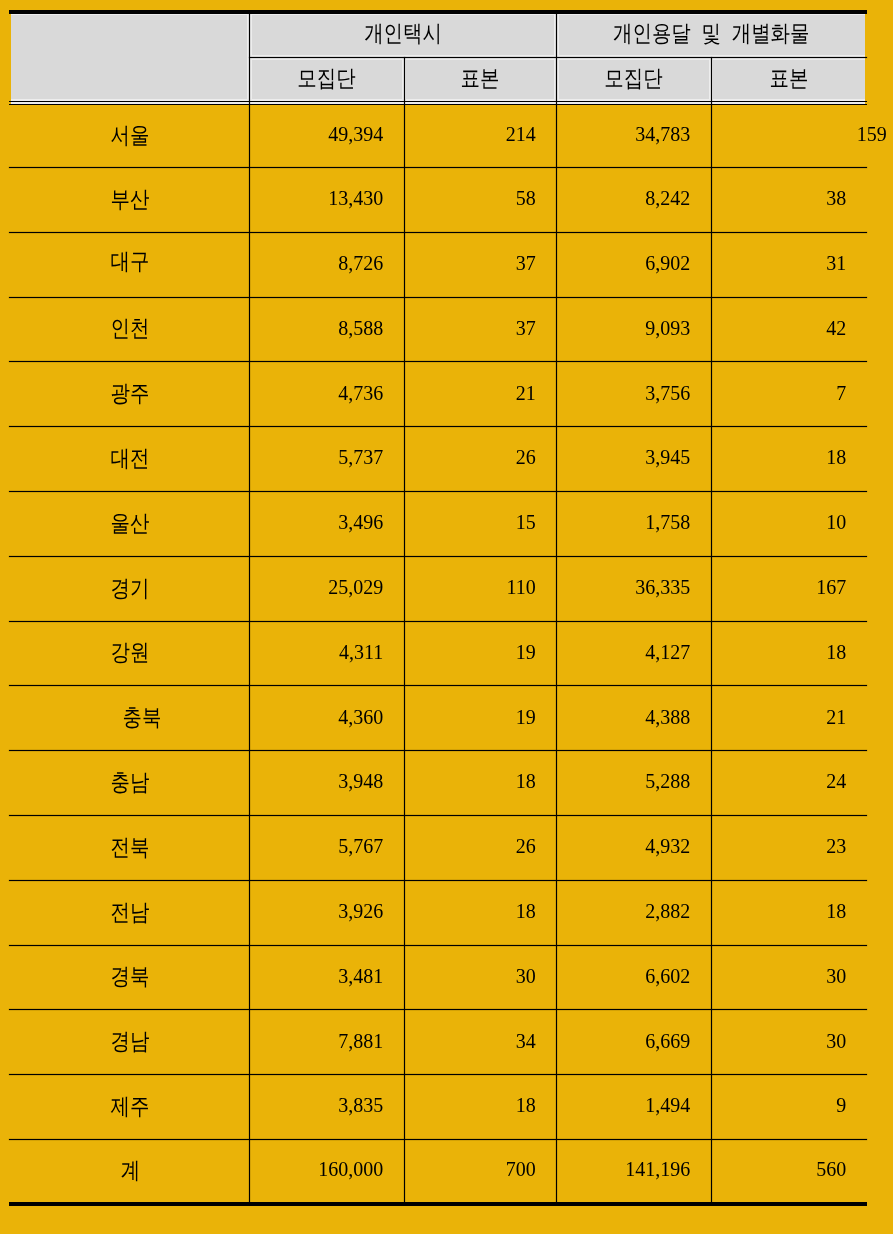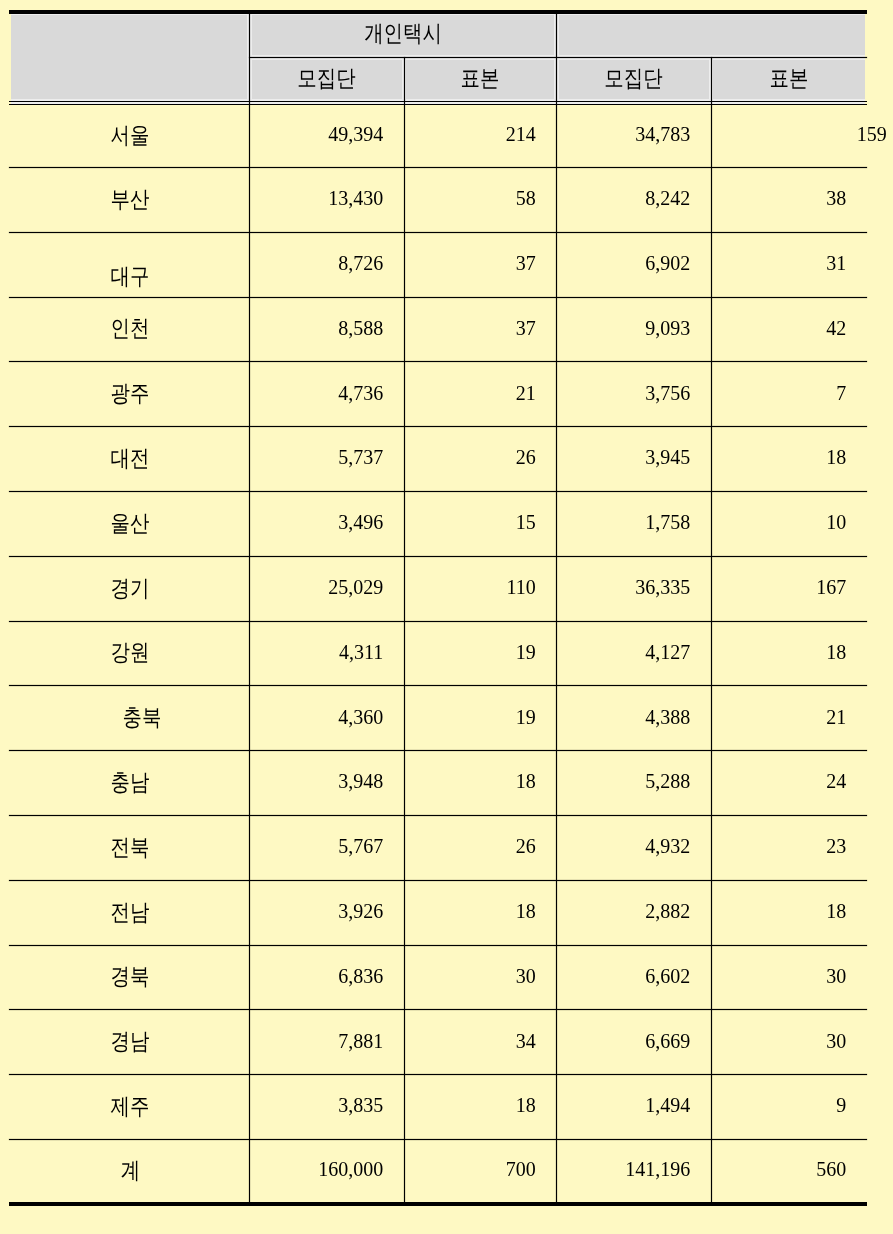--- a/index.html
+++ b/index.html
@@ -12,21 +12,21 @@
     overflow: hidden;
   }
   body {
     font-family: "Liberation Serif", "DejaVu Serif", serif;
     color: #000000;
   }
   .sheet {
     position: relative;
     width: 893px;
     height: 1234px;
-    background: #fef9c3;
+    background: #eab308;
     overflow: hidden;
   }
   .grid {
     position: absolute;
     left: 9px;
     top: 9px;
     width: 858px;
     height: 1196px;
   }
   .hdr-fill {
@@ -121,20 +121,23 @@
     <div class="vrule vfull" style="left:240.00px"></div>
     <div class="vrule vsub" style="left:394.50px"></div>
     <div class="vrule vfull" style="left:547.00px"></div>
     <div class="vrule vsub" style="left:701.50px"></div>
     <div class="cell ctr ko hcorner" style="left:0px;width:240.0px;top:4.0px;height:87.7px">
         <span class="tx"></span>
       </div>
     <div class="cell ctr ko hgrp" style="left:240.0px;width:307.0px;top:4.0px;height:43.7px">
         <span class="tx">개인택시</span>
       </div>
+    <div class="cell ctr ko hgrp" style="left:547.0px;width:310.5px;top:4.0px;height:43.7px">
+        <span class="tx">개인용달 및 개별화물</span>
+      </div>
     <div class="cell ctr ko hsub" style="left:240.0px;width:154.5px;top:49.0px;height:42.7px">
         <span class="tx">모집단</span>
       </div>
     <div class="cell ctr ko hsub" style="left:394.5px;width:152.5px;top:49.0px;height:42.7px">
         <span class="tx">표본</span>
       </div>
     <div class="cell ctr ko hsub" style="left:547.0px;width:154.5px;top:49.0px;height:42.7px">
         <span class="tx">모집단</span>
       </div>
     <div class="cell ctr ko hsub" style="left:701.5px;width:156.0px;top:49.0px;height:42.7px">
@@ -152,21 +155,21 @@
     <div class="rowgrp">
       <div class="cell ctr ko reg" style="left:0.0px;width:240.0px;top:159.50px;height:63.50px">
           <span class="tx">부산</span>
         </div>
       <div class="cell rgt num" style="left:240.0px;width:154.5px;top:159.50px;height:63.50px">13,430</div>
       <div class="cell rgt num" style="left:394.5px;width:152.5px;top:159.50px;height:63.50px">58</div>
       <div class="cell rgt num" style="left:547.0px;width:154.5px;top:159.50px;height:63.50px">8,242</div>
       <div class="cell rgt num" style="left:701.5px;width:156.0px;top:159.50px;height:63.50px">38</div>
     </div>
     <div class="rowgrp">
-      <div class="cell ctr ko reg" style="left:0.0px;width:240.0px;top:237px;height:63.50px">
+      <div class="cell ctr ko reg" style="left:0.0px;width:240.0px;top:222px;height:63.50px">
           <span class="tx">대구</span>
         </div>
       <div class="cell rgt num" style="left:240.0px;width:154.5px;top:224.30px;height:63.50px">8,726</div>
       <div class="cell rgt num" style="left:394.5px;width:152.5px;top:224.30px;height:63.50px">37</div>
       <div class="cell rgt num" style="left:547.0px;width:154.5px;top:224.30px;height:63.50px">6,902</div>
       <div class="cell rgt num" style="left:701.5px;width:156.0px;top:224.30px;height:63.50px">31</div>
     </div>
     <div class="rowgrp">
       <div class="cell ctr ko reg" style="left:0.0px;width:240.0px;top:289.10px;height:63.50px">
           <span class="tx">인천</span>
@@ -254,21 +257,21 @@
         </div>
       <div class="cell rgt num" style="left:240.0px;width:154.5px;top:872.30px;height:63.50px">3,926</div>
       <div class="cell rgt num" style="left:394.5px;width:152.5px;top:872.30px;height:63.50px">18</div>
       <div class="cell rgt num" style="left:547.0px;width:154.5px;top:872.30px;height:63.50px">2,882</div>
       <div class="cell rgt num" style="left:701.5px;width:156.0px;top:872.30px;height:63.50px">18</div>
     </div>
     <div class="rowgrp">
       <div class="cell ctr ko reg" style="left:0.0px;width:240.0px;top:937.10px;height:63.50px">
           <span class="tx">경북</span>
         </div>
-      <div class="cell rgt num" style="left:240.0px;width:154.5px;top:937.10px;height:63.50px">6,836</div>
+      <div class="cell rgt num" style="left:240.0px;width:154.5px;top:937.10px;height:63.50px">3,481</div>
       <div class="cell rgt num" style="left:394.5px;width:152.5px;top:937.10px;height:63.50px">30</div>
       <div class="cell rgt num" style="left:547.0px;width:154.5px;top:937.10px;height:63.50px">6,602</div>
       <div class="cell rgt num" style="left:701.5px;width:156.0px;top:937.10px;height:63.50px">30</div>
     </div>
     <div class="rowgrp">
       <div class="cell ctr ko reg" style="left:0.0px;width:240.0px;top:1001.90px;height:63.50px">
           <span class="tx">경남</span>
         </div>
       <div class="cell rgt num" style="left:240.0px;width:154.5px;top:1001.90px;height:63.50px">7,881</div>
       <div class="cell rgt num" style="left:394.5px;width:152.5px;top:1001.90px;height:63.50px">34</div>

